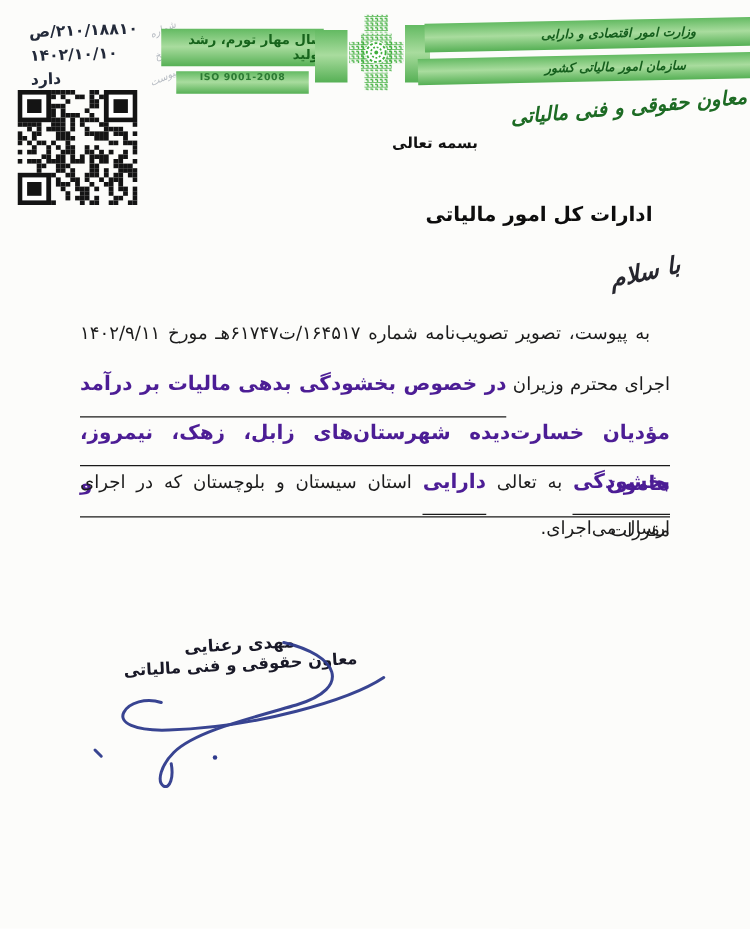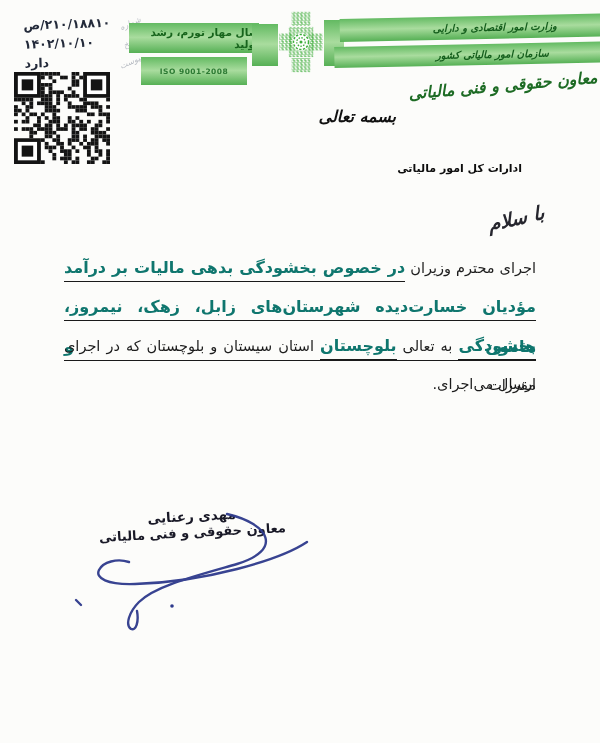--- a/index.html
+++ b/index.html
@@ -10,41 +10,41 @@
   
   .ref{position:absolute;left:12px;top:16px;width:130px;transform:rotate(-2deg);}
   .ref-row{display:flex;flex-direction:row;align-items:baseline;justify-content:flex-start;height:19px;}
   .ref-label{font-size:8px;color:#a7adb6;transform:rotate(-22deg);width:22px;text-align:center;font-style:italic;opacity:.8;}
   .ref-val{font-size:12.5px;font-weight:700;color:#232a3a;flex:1;text-align:left;padding-left:12px;}
   .qr{position:absolute;left:14px;top:72px;width:96px;height:92px;}
   
   .band{background:linear-gradient(180deg,#63ba62 0%,#a9dc9e 48%,#56b055 100%);}
   .slogan-band{position:absolute;left:129px;top:23px;width:130px;height:30px;display:flex;align-items:center;justify-content:center;}
   .slogan-band span{font-size:10.5px;font-weight:700;color:#17641c;}
-  .iso-band{position:absolute;left:141px;top:57px;width:106px;height:28px;display:flex;align-items:center;justify-content:center;}
+  .iso-band{position:absolute;left:141px;top:57px;width:106px;height:18px;display:flex;align-items:flex-start;justify-content:center;}
   .iso-band span{font-size:7.5px;font-weight:700;color:#2c7a33;letter-spacing:.5px;direction:ltr;}
   .block-left{position:absolute;left:252px;top:24px;width:26px;height:42px;}
   .block-right{position:absolute;left:324px;top:20px;width:20px;height:46px;}
   .logo{position:absolute;left:277px;top:9px;width:48px;height:66px;}
   .rbands{position:absolute;left:340px;top:0;width:260px;height:80px;transform:rotate(-1.2deg);transform-origin:left center;}
   .rband-top{position:absolute;left:0;top:19px;right:-6px;height:23px;display:flex;align-items:center;justify-content:center;}
   .rband-bottom{position:absolute;left:-6px;top:47px;right:-6px;height:21px;display:flex;align-items:center;justify-content:center;}
   .rbands span{font-size:10px;font-weight:700;font-style:italic;color:#155f1d;transform:translateX(22px);white-space:nowrap;}
   .deputy{position:absolute;left:408px;top:76px;width:190px;text-align:center;font-size:16px;font-weight:700;font-style:italic;
     color:#1d6b24;transform:rotate(-5deg);white-space:nowrap;}
   
-  .besmele{position:absolute;left:300px;top:107px;width:96px;font-size:16px;font-weight:700;color:#111;font-style:italic;}
-  .recipient{position:absolute;right:78px;top:162px;font-size:11px;font-weight:700;color:#0d0d0d;margin-left:29px;}
+  .besmele{position:absolute;left:300px;top:107px;width:96px;text-align:center;font-size:12px;font-weight:700;color:#111;}
+  .recipient{position:absolute;right:78px;top:162px;font-size:16px;font-weight:700;color:#0d0d0d;margin-left:29px;}
   .salutation{position:absolute;left:488px;top:207px;font-size:19px;font-weight:600;font-style:italic;color:#26262e;
     transform:rotate(-13deg) skewX(-6deg);white-space:nowrap;}
   .bodytext{position:absolute;left:64px;right:64px;top:248px;}
   .bline{height:39px;line-height:39px;font-size:14.5px;text-align:justify;text-align-last:justify;white-space:normal;color:#1c1c1c;}
   .bline.first{padding-right:16px;}
   .bline.last{text-align-last:right;}
-  .bu{font-size:16px;font-weight:700;color:#0f766e;border-bottom:1.6px solid #1a1a1a;padding-bottom:4px;}
+  .bu{font-size:16px;font-weight:700;color:#4c1d95;border-bottom:1.6px solid #1a1a1a;padding-bottom:17px;}
   
   .sig-block{position:absolute;left:86px;top:508px;width:212px;text-align:center;transform:rotate(-3deg);color:#191927;}
   .sig-name{font-size:13.5px;font-weight:700;}
   .sig-title{font-size:13px;font-weight:700;margin-top:1px;}
   .sig-svg{position:absolute;left:55px;top:498px;width:280px;height:140px;pointer-events:none;}
 </style>
 </head>
 <body>
 
 <div class="doc">
@@ -342,28 +342,31 @@
     </div>
   </div>
 
   <div class="deputy">معاون حقوقی و فنی مالیاتی</div>
 
   <div class="besmele">بسمه تعالی</div>
   <div class="recipient">ادارات کل امور مالیاتی</div>
   <div class="salutation">با سلام</div>
 
   <div class="bodytext">
+    <div class="bline first">
+      <span>به پیوست، تصویر تصویب‌نامه شماره ۱۶۴۵۱۷/ت۶۱۷۴۷هـ مورخ ۱۴۰۲/۹/۱۱</span>
+    </div>
     <div class="bline">
       <span>اجرای محترم وزیران </span><span class="bu">در خصوص بخشودگی بدهی مالیات بر درآمد</span>
     </div>
     <div class="bline">
       <span class="bu">مؤدیان خسارت‌دیده شهرستان‌های زابل، زهک، نیمروز، هامون و</span>
     </div>
     <div class="bline">
-      <span class="bu">بخشودگی</span><span> به تعالی </span><span class="bu">بلوچستان</span><span> استان سیستان و بلوچستان که در اجرای مقررات</span>
+      <span class="bu">بخشودگی</span><span> به تعالی </span><span class="bu">دارایی</span><span> استان سیستان و بلوچستان که در اجرای مقررات</span>
     </div>
     <div class="bline last">
       <span>ارسال می‌اجرای.</span>
     </div>
   </div>
 
   <div class="sig-block">
     <div class="sig-name">مهدی رعنایی</div>
     <div class="sig-title">معاون حقوقی و فنی مالیاتی</div>
   </div>

